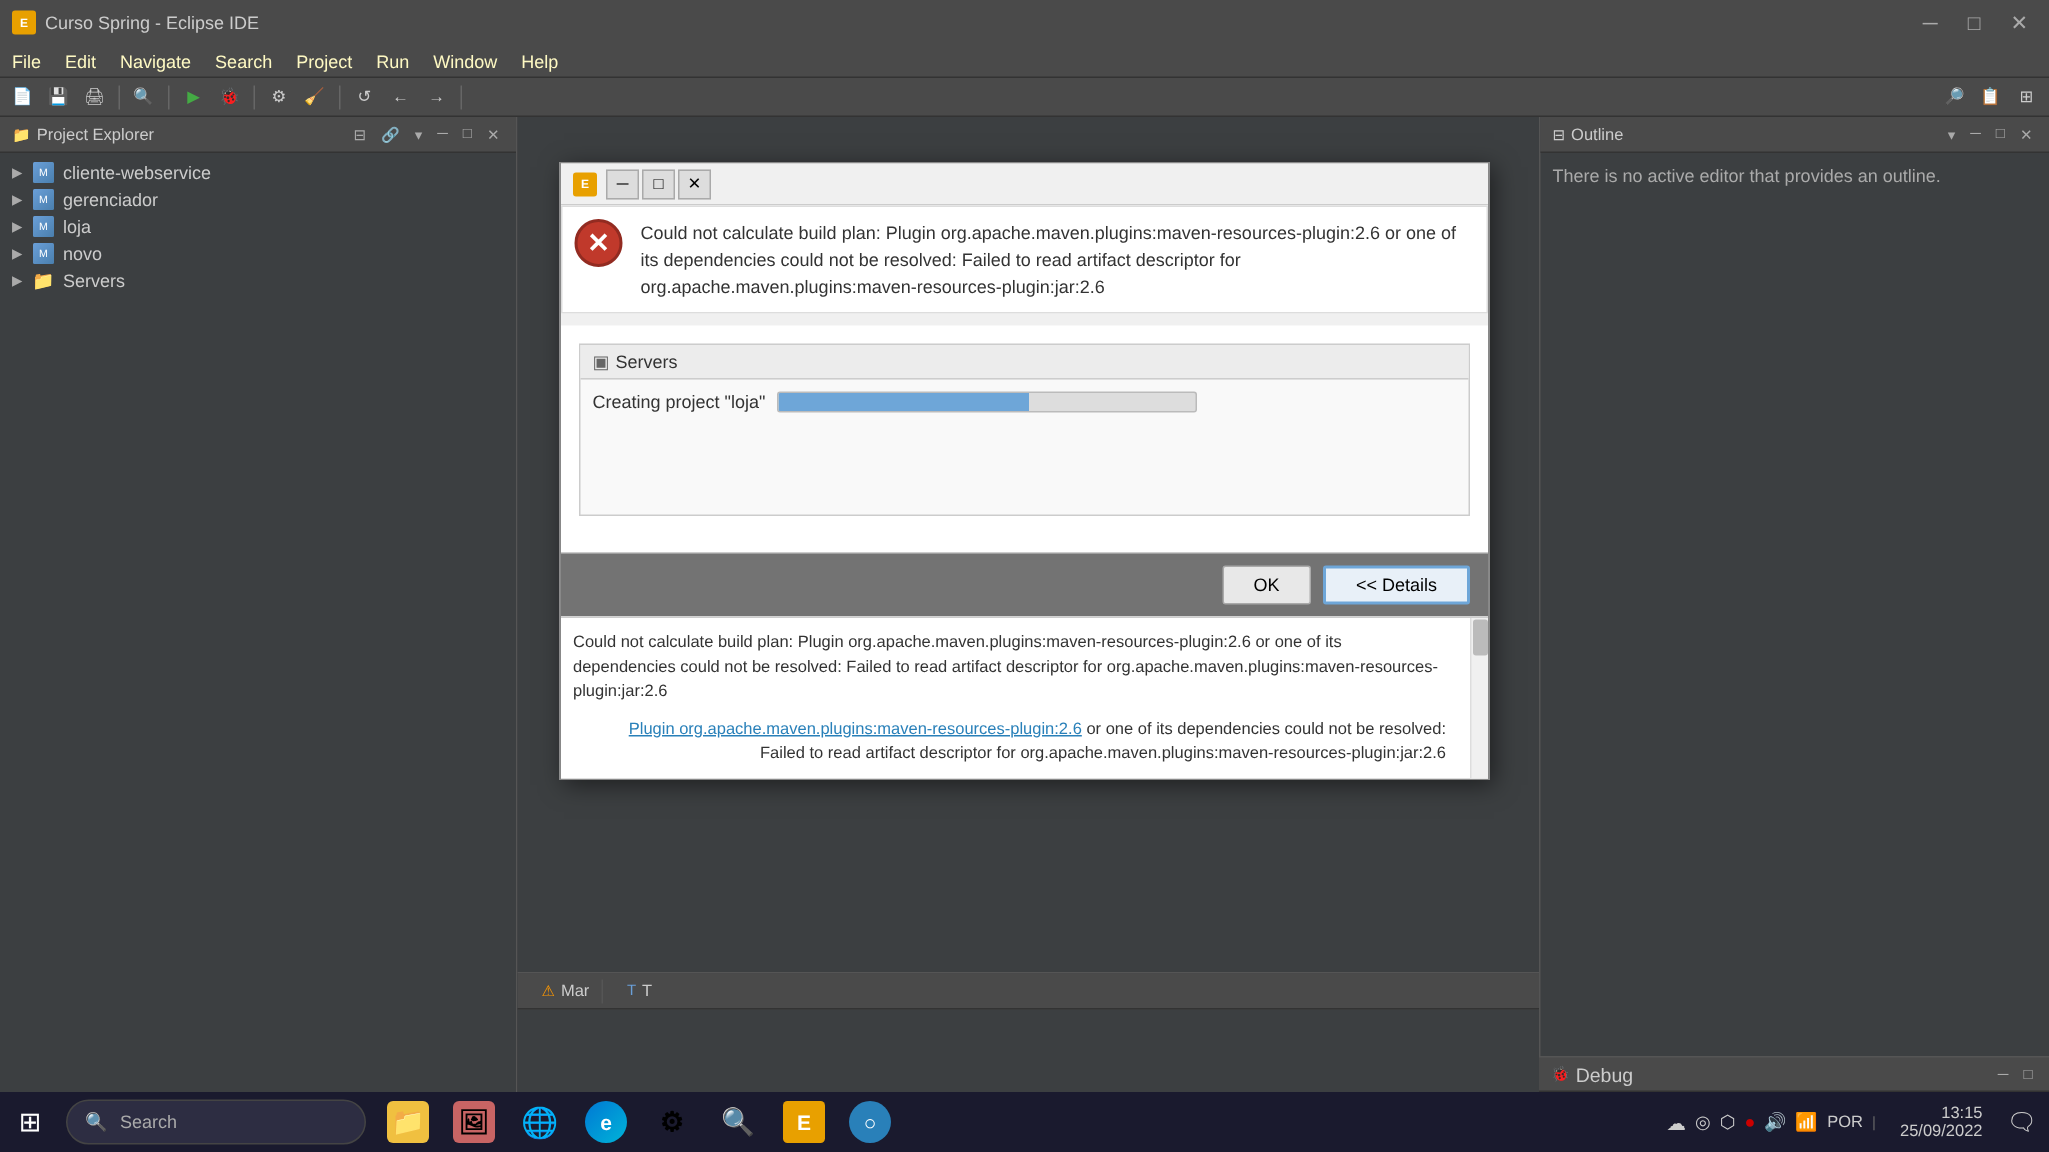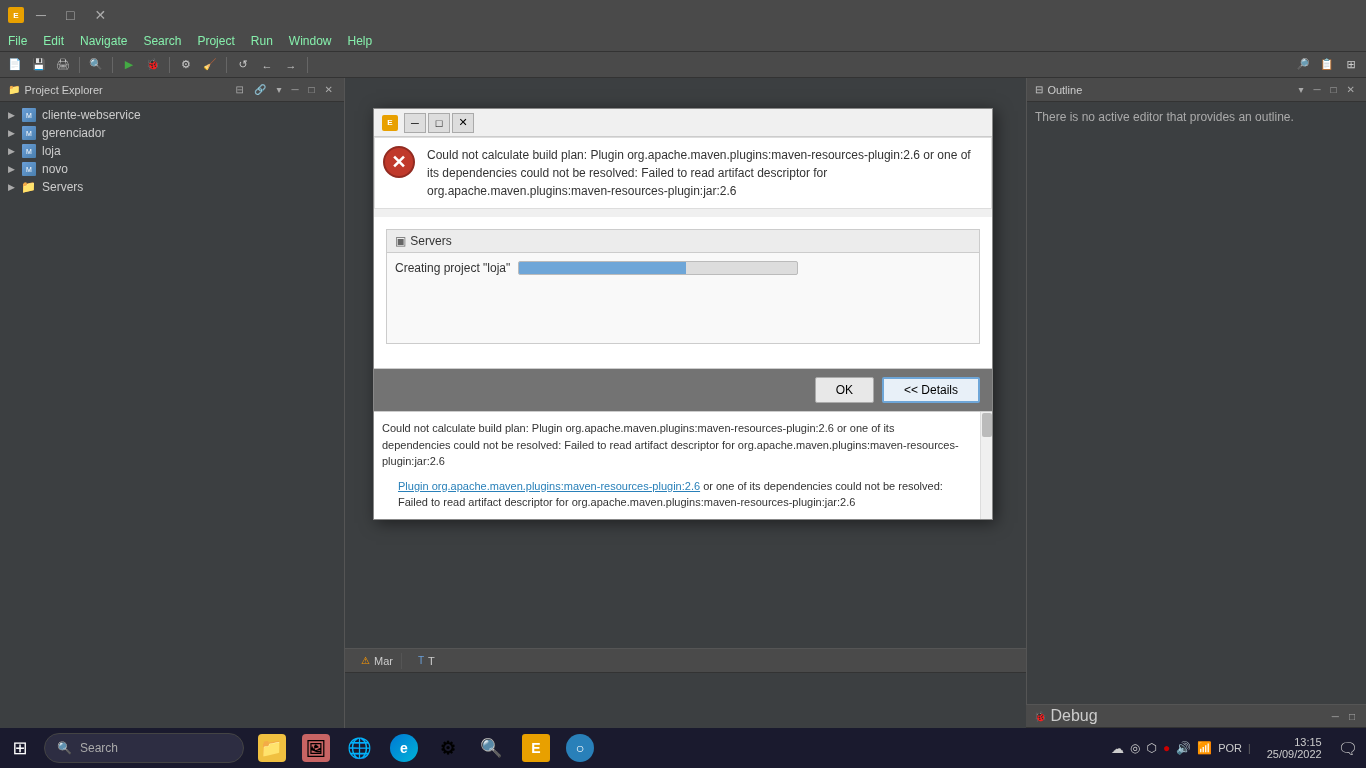--- a/index.html
+++ b/index.html
@@ -43,21 +43,21 @@
       background: #4a4a4a;
       display: flex;
       align-items: center;
       border-bottom: 1px solid #333;
     }
     .menu-item {
       padding: 0 8px;
       height: 100%;
       display: flex;
       align-items: center;
-      color: #86efac;
+      color: #fef9c3;
       cursor: pointer;
       font-size: 12px;
     }
 
     
     .toolbar {
       height: 26px;
       background: #4a4a4a;
       display: flex;
       align-items: center;
@@ -320,20 +320,21 @@
       position: relative;
     }
   </style>
 </head>
 <body>
 
 <div class="title-bar">
   <div class="title-bar-icon">
     <span>E</span>
   </div>
+  <span class="title-bar-title">Curso Spring - Eclipse IDE</span>
   <div class="title-bar-controls">
     <span>─</span>
     <span>□</span>
     <span class="close-btn">✕</span>
   </div>
 </div>
 
 <div class="menu-bar">
   <div class="menu-item">File</div>
   <div class="menu-item">Edit</div>
@@ -492,36 +493,36 @@
 
     <div class="dialog-buttons">
       <button class="dialog-btn">OK</button>
       <button class="dialog-btn primary">&lt;&lt; Details</button>
     </div>
 
     <div style="background:white; border-top:1px solid #ccc; position:relative;">
       <div style="display:flex;">
         <div class="error-detail-scroll" style="flex:1; padding-right:16px;">
           <div style="margin-bottom:8px; font-size:11px; color:#333; line-height:1.5;">Could not calculate build plan: Plugin org.apache.maven.plugins:maven-resources-plugin:2.6 or one of its dependencies could not be resolved: Failed to read artifact descriptor for org.apache.maven.plugins:maven-resources-plugin:jar:2.6</div>
-          <div style="padding-left:16px; font-size:11px; color:#333; line-height:1.5;">
+          <div style="padding-left:16px; font-size:11px; color:#333; line-height:1.5;text-align:right;">
             <span style="color:#2980b9; text-decoration:underline;">Plugin org.apache.maven.plugins:maven-resources-plugin:2.6</span>
             <span> or one of its dependencies could not be resolved: Failed to read artifact descriptor for org.apache.maven.plugins:maven-resources-plugin:jar:2.6</span>
           </div>
         </div>
         <div style="width:12px; background:#f0f0f0; border-left:1px solid #ddd; display:flex; flex-direction:column; align-items:center; padding:1px;">
           <div style="width:10px; height:24px; background:#bbb; border-radius:2px;"></div>
         </div>
       </div>
     </div>
   </div>
 </div>
 
 <div style="position:absolute; bottom:40px; right:0; width:340px; height:24px; background:#4a4a4a; border-top:1px solid #555; border-bottom:1px solid #333; display:flex; align-items:center; padding:0 8px; z-index:10;">
   <span style="font-size:10px; margin-right:4px;">🐞</span>
-  <span style="color:#ccc; font-size:16px;">Debug</span>
+  <span style="color:#ccc; font-size:13px;">Debug</span>
   <div style="flex:1;"></div>
   <span style="display:flex; gap:4px; color:#aaa;">
     <span style="cursor:pointer; padding:1px 3px; font-size:10px;">─</span>
     <span style="cursor:pointer; padding:1px 3px; font-size:10px;">□</span>
   </span>
 </div>
 
 <div class="taskbar">
   <div class="taskbar-start">
     <span style="color:white; font-size:18px;">⊞</span>

